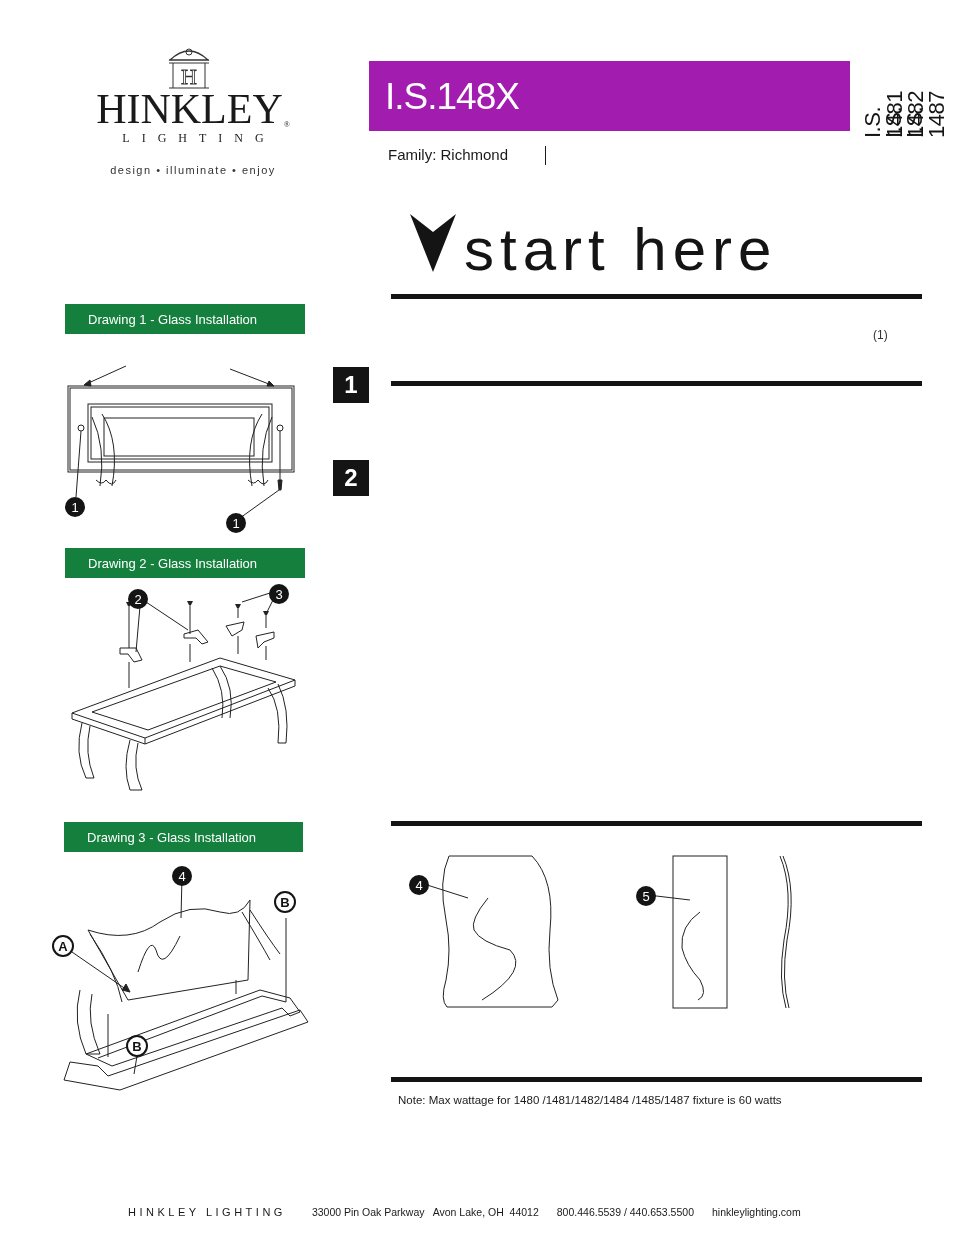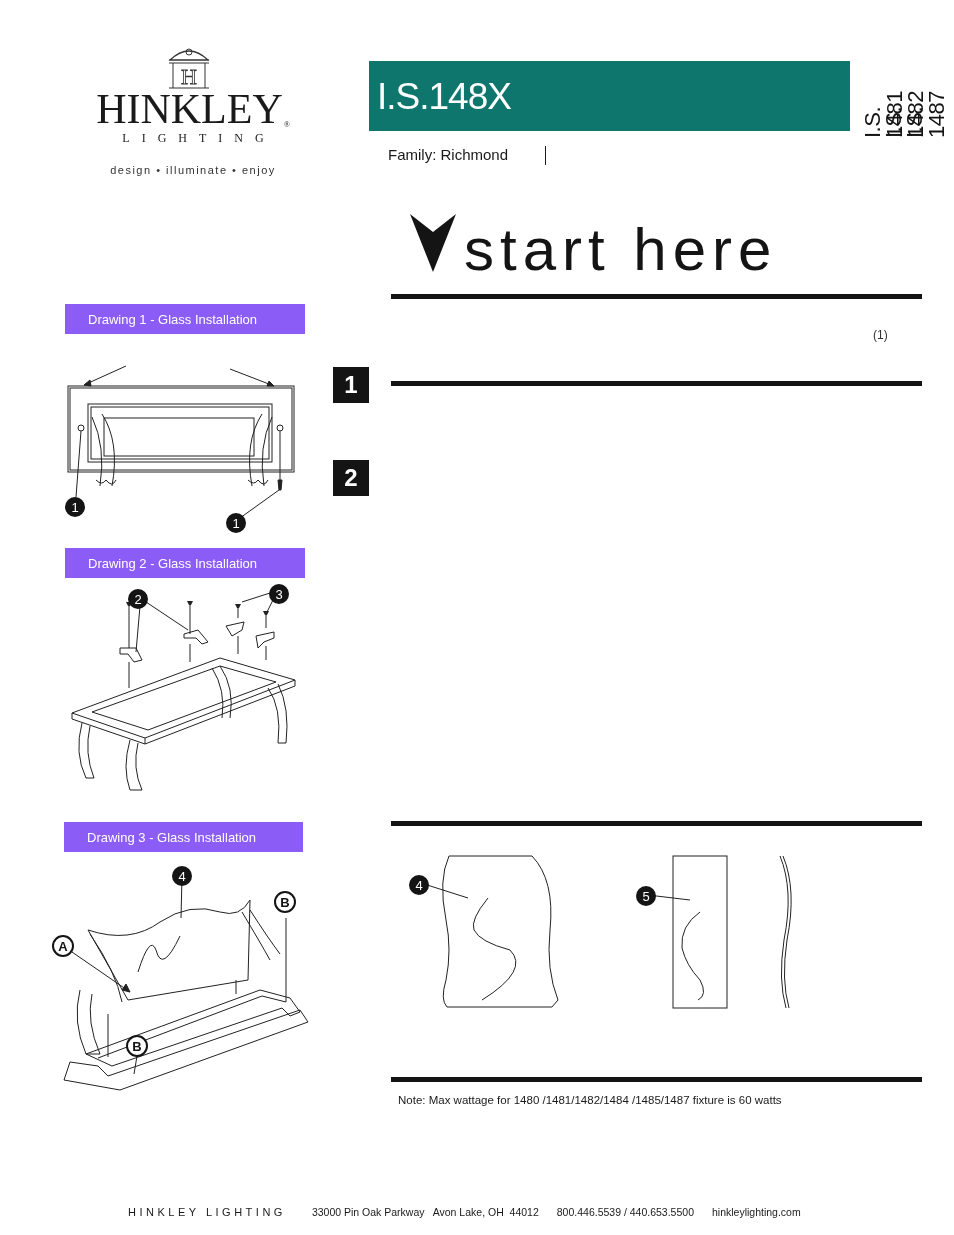--- a/index.html
+++ b/index.html
@@ -9,21 +9,21 @@
 
   
   .logo { left: 66px; top: 44px; width: 250px; height: 140px; }
   .logo-mark { left: 100px; top: 0px; width: 46px; height: 46px; }
   .logo-name { left: 12px; top: 44px; width: 230px; text-align: center; font-family: "Liberation Serif", "DejaVu Serif", serif; font-size: 42px; letter-spacing: 0px; line-height: 42px; color: #1a1a1a; }
   .logo-reg { font-size: 8px; vertical-align: top; position: relative; top: 16px; margin-left: 1px; }
   .logo-sub { left: 12px; top: 84px; width: 230px; text-align: center; font-family: "Liberation Serif", "DejaVu Serif", serif; font-size: 12px; letter-spacing: 12px; line-height: 20px; color: #1a1a1a; padding-left: 12px; }
   .logo-tagline { left: 12px; top: 120px; width: 230px; text-align: center; font-size: 11px; letter-spacing: 1.5px; color: #333; }
 
   
-  .titlebar { left: 369px; top: 61px; width: 481px; height: 70px; background: #0f766e; color: #fff; display: flex; align-items: center; padding-left: 8px; text-align: right; }
+  .titlebar { left: 369px; top: 61px; width: 481px; height: 70px; background: #a21caf; color: #fff; display: flex; align-items: center; padding-left: 16px; text-align: right; }
   .title-code { font-size: 37px; letter-spacing: -1px; line-height: 1; }
   .title-text { font-size: 29px; margin-left: 18px; letter-spacing: 1px; line-height: 1; }
 
   .vertical-codes { left: 862px; top: 60px; width: 66px; height: 78px; }
   .vcode { position: absolute; top: 0; writing-mode: vertical-rl; transform: rotate(180deg); font-size: 22px; line-height: 22px; letter-spacing: -0.5px; height: 78px; text-align: left; color: #141414; }
 
   .family { left: 388px; top: 146px; font-size: 15px; color: #1a1a1a; }
   .family-sep { left: 545px; top: 146px; width: 1px; height: 19px; background: #1a1a1a; }
 
   
@@ -31,21 +31,21 @@
   .start-text { left: 464px; top: 220px; font-size: 60px; letter-spacing: 6px; line-height: 60px; color: #141414; }
 
   .rule { background: #141414; height: 5px; }
 
   .footnote-ref { left: 873px; top: 328px; font-size: 12px; color: #333; }
 
   
   .step-badge { width: 36px; height: 36px; background: #141414; color: #fff; font-weight: bold; font-size: 24px; display: flex; align-items: center; justify-content: center; }
 
   
-  .drawing-label { background: #8b5cf6; color: #fff; font-size: 13px; display: flex; align-items: center; padding-left: 23px; height: 30px; }
+  .drawing-label { background: #15803d; color: #fff; font-size: 13px; display: flex; align-items: center; padding-left: 23px; height: 30px; }
 
   .drawing { }
   .drawing svg { width: 100%; height: 100%; display: block; }
 
   .note { left: 398px; top: 1094px; font-size: 11.5px; color: #1a1a1a; }
 
   .footer { left: 128px; top: 1206px; font-size: 10.5px; color: #1a1a1a; display: flex; align-items: center; white-space: nowrap; }
   .footer-brand { letter-spacing: 3.5px; font-size: 11px; margin-right: 26px; }
   .footer-item { margin-right: 18px; }
 </style>

